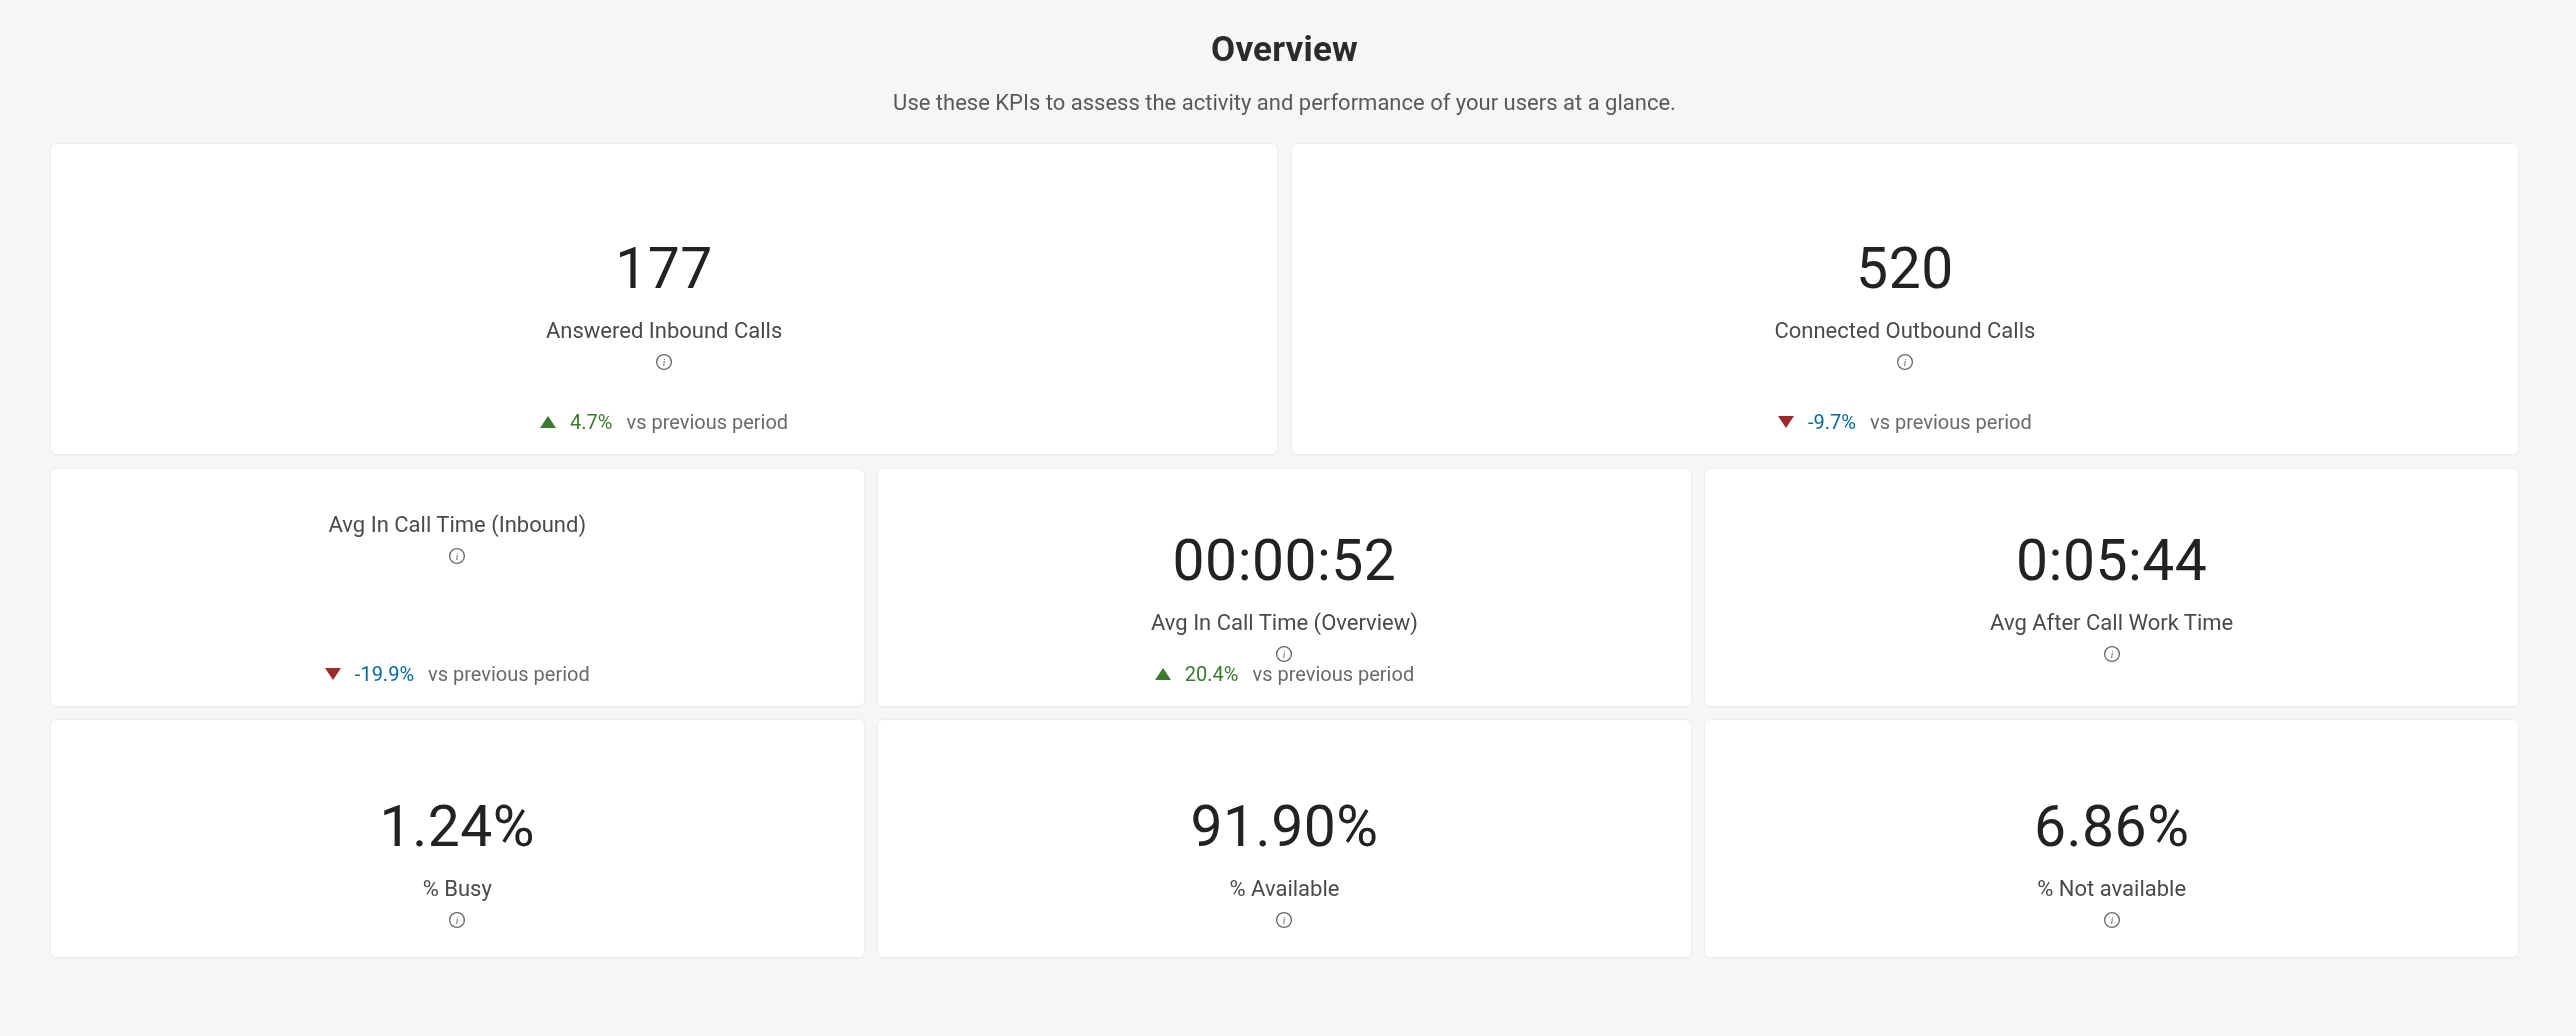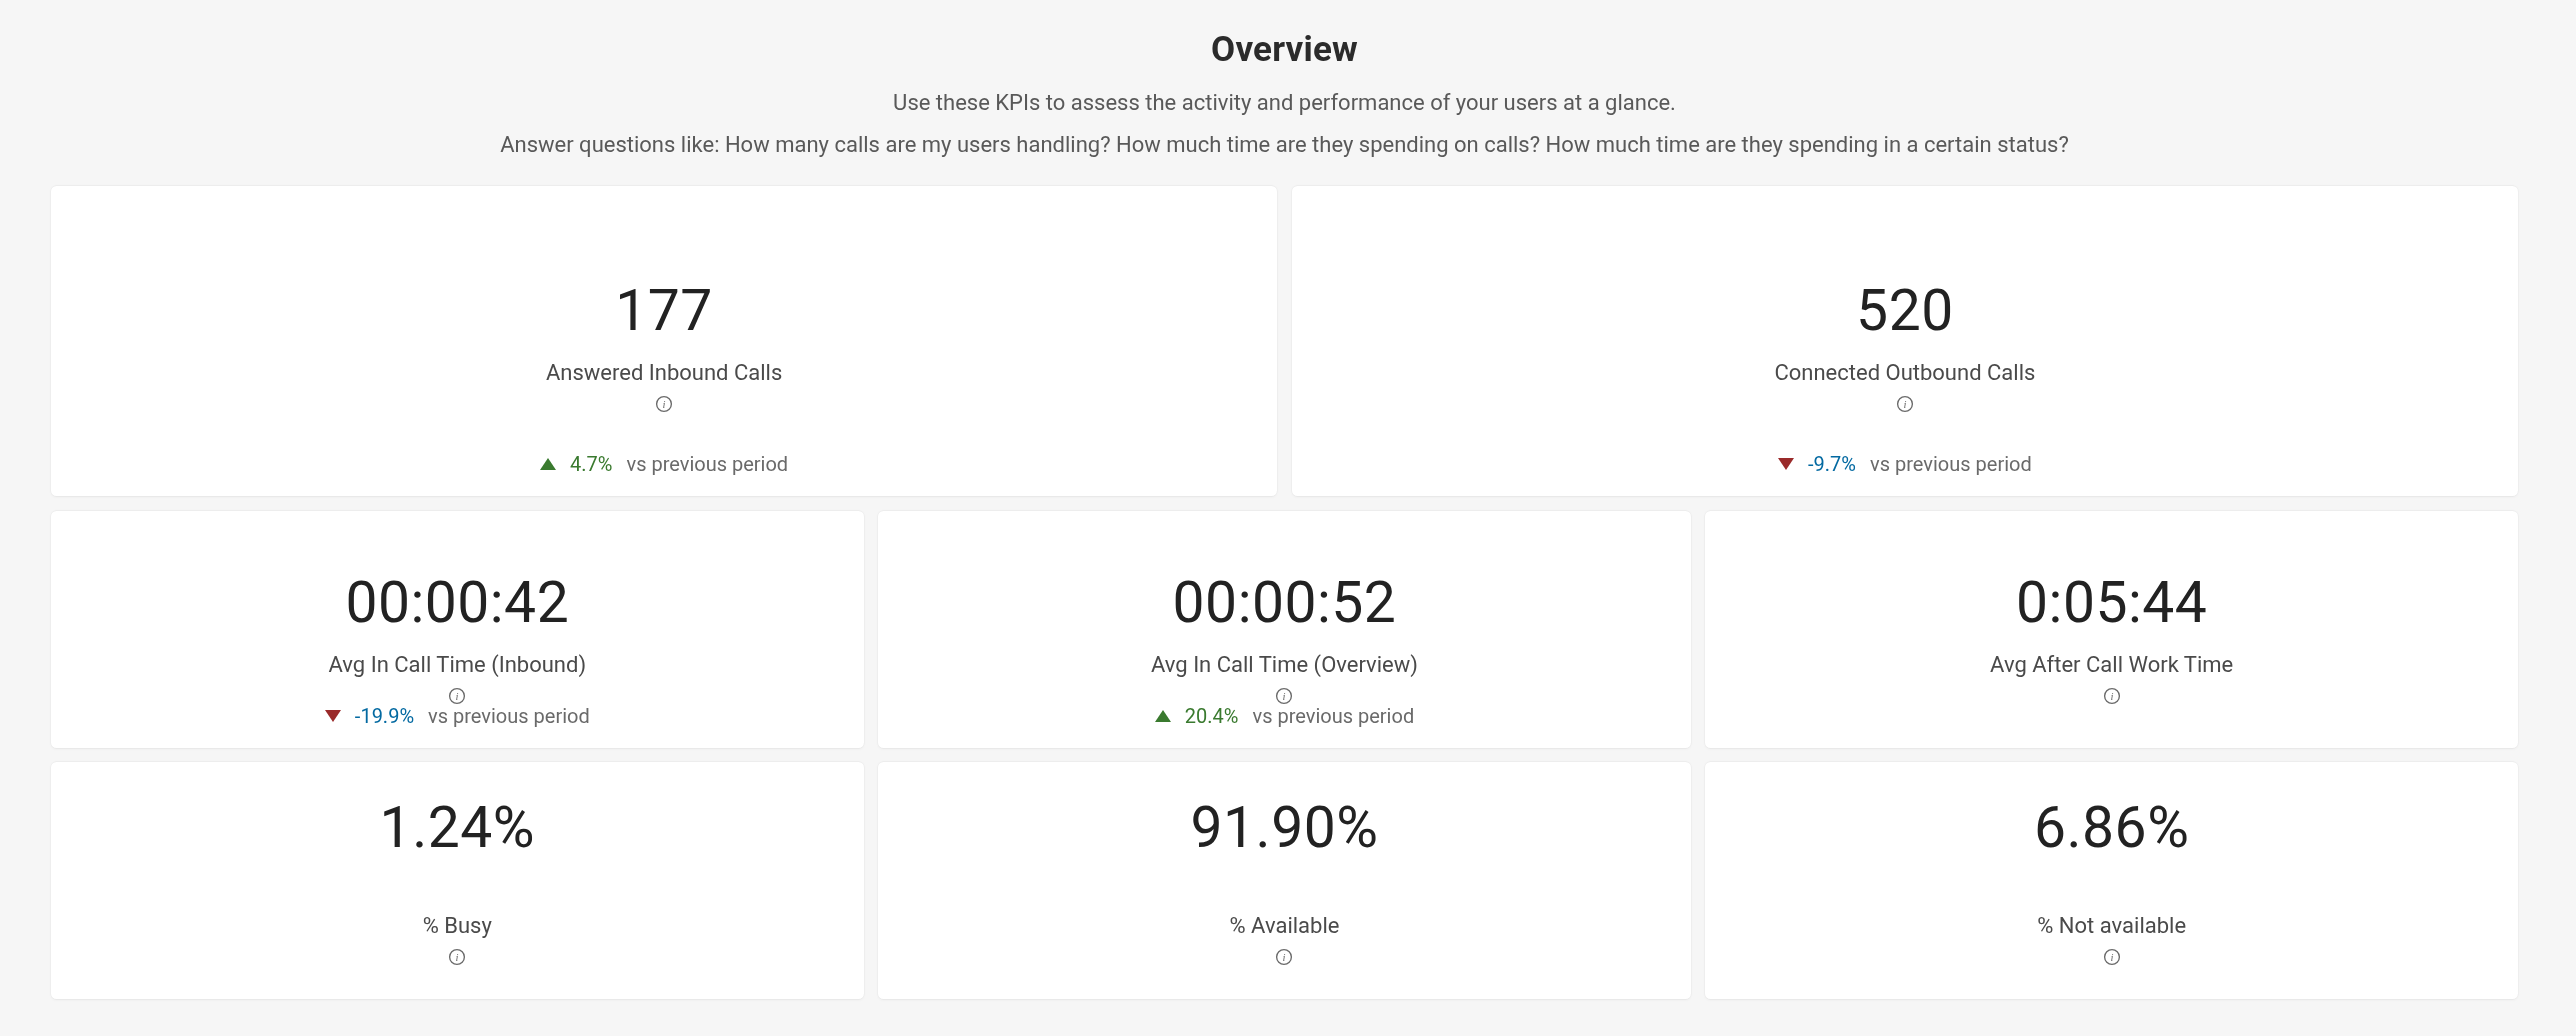--- a/index.html
+++ b/index.html
@@ -25,21 +25,21 @@
     border-radius: 5.5px;
     box-shadow: 0 0.9px 2.7px rgba(0,0,0,0.05), 0 0 0 0.9px rgba(0,0,0,0.02);
     display: flex;
     flex-direction: column;
     align-items: center;
     justify-content: center;
     position: relative;
   }
   .row1 .card { height: 310px; padding: 36px 36px 27px 36px; justify-content: flex-start; }
   .row2 .card { height: 237px; padding: 27px; justify-content: flex-start; }
-  .row3 .card { height: 237px; padding: 27px; justify-content: center; gap: 36px; }
+  .row3 .card { height: 237px; padding: 27px; justify-content: flex-end; }
 
   .value { font-size: 57px; font-weight: 400; color: #222; letter-spacing: 0.5px; }
   .row1 .value { margin-top: 55px; }
   .row2 .value { margin-top: 31px; }
   .row3 .value { }
 
   .label-row { display: flex; align-items: center; gap: 9px; margin-top: 16px; flex-direction: column; }
   .label { font-size: 22px; font-weight: 400; color: #4a4a4a; }
 
   .info-ic {
@@ -70,21 +70,20 @@
   .trend-pct { font-weight: 400; }
   .trend-suffix { color: #6a6a6a; }
 </style>
 </head>
 <body>
 
 <div class="wrap">
   <div class="hdr">
     <h1>Overview</h1>
     <p>Use these KPIs to assess the activity and performance of your users at a glance.</p>
-    <p>Answer questions like: How many calls are my users handling? How much time are they spending on calls? How much time are they spending in a certain status?</p>
   </div>
 
   <div class="grid123 row1">
     <div class="card">
       <div class="value">177</div>
       <div class="label-row">
         <span class="label">Answered Inbound Calls</span>
         <span class="info-ic">
           <svg viewBox="0 0 20 20">
               <circle cx="10" cy="10" r="8.2"></circle>
@@ -113,21 +112,20 @@
       <div class="trend-row">
         <span class="trend-arrow trend-down"></span>
         <span class="trend-pct down">-9.7%</span>
         <span class="trend-suffix">vs previous period</span>
       </div>
     </div>
   </div>
 
   <div class="grid123 row2">
     <div class="card">
-      <div class="value">00:00:42</div>
       <div class="label-row">
         <span class="label">Avg In Call Time (Inbound)</span>
         <span class="info-ic">
           <svg viewBox="0 0 20 20">
               <circle cx="10" cy="10" r="8.2"></circle>
               <text x="10" y="14" text-anchor="middle">i</text>
             </svg>
         </span>
       </div>
       <div class="trend-row">

